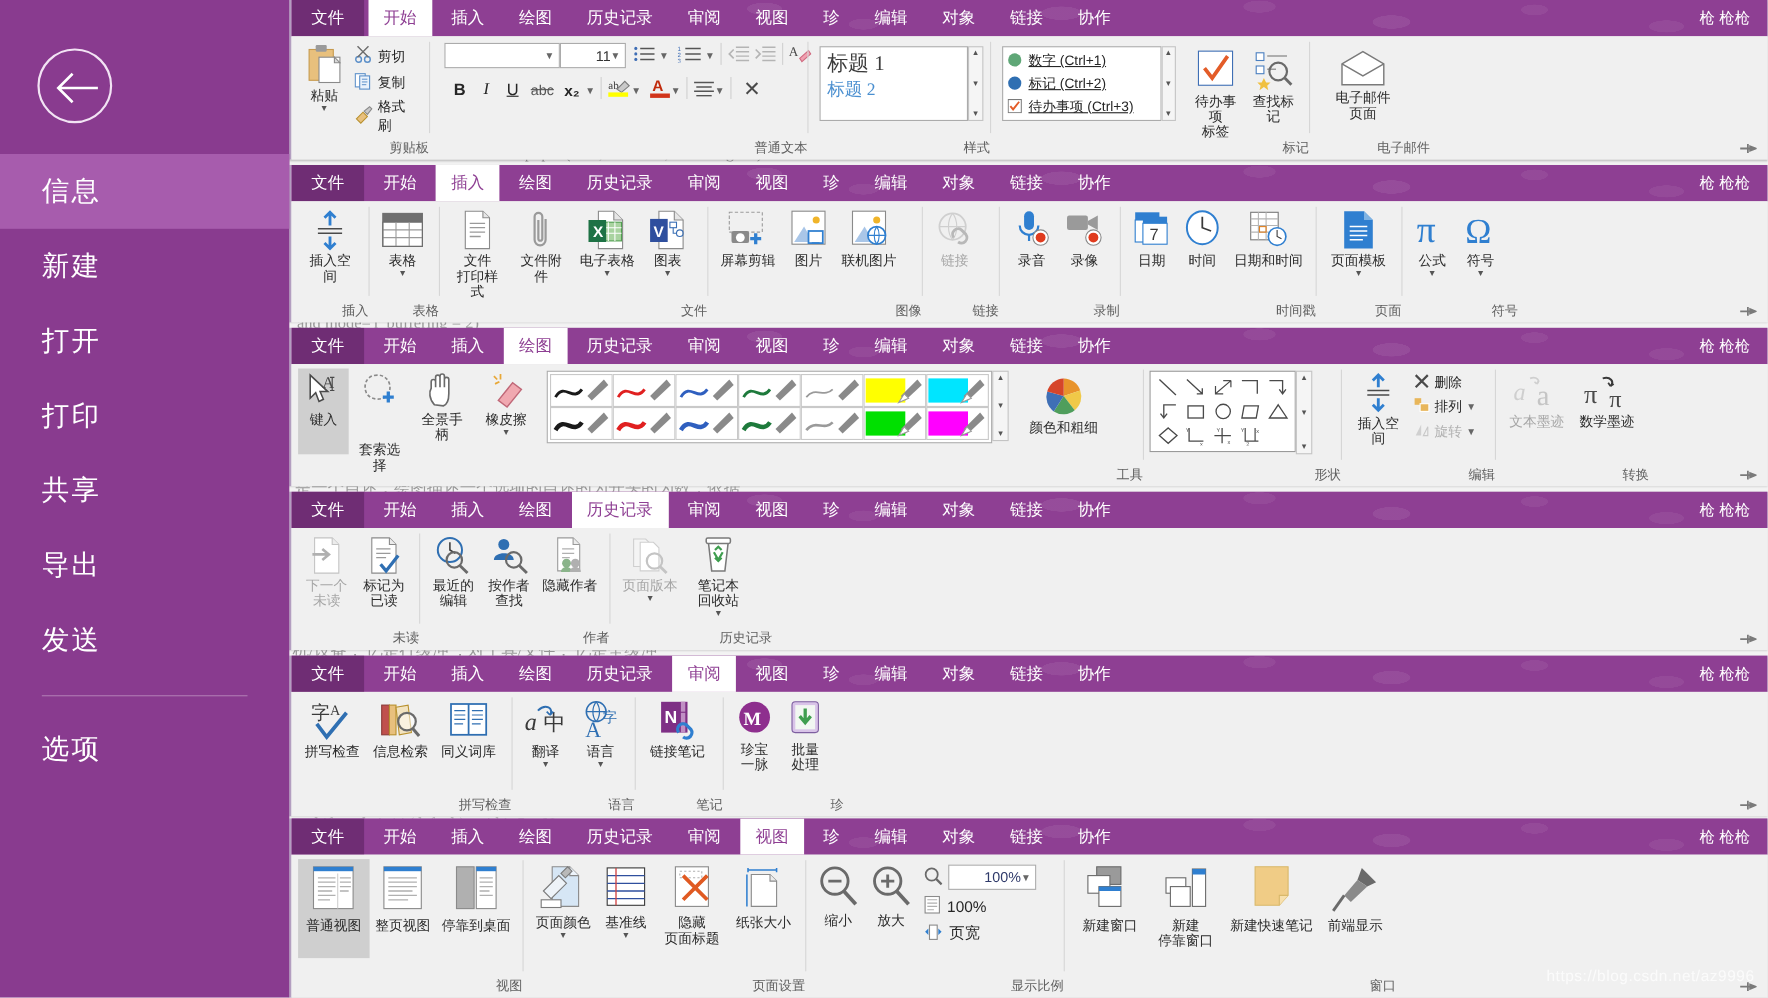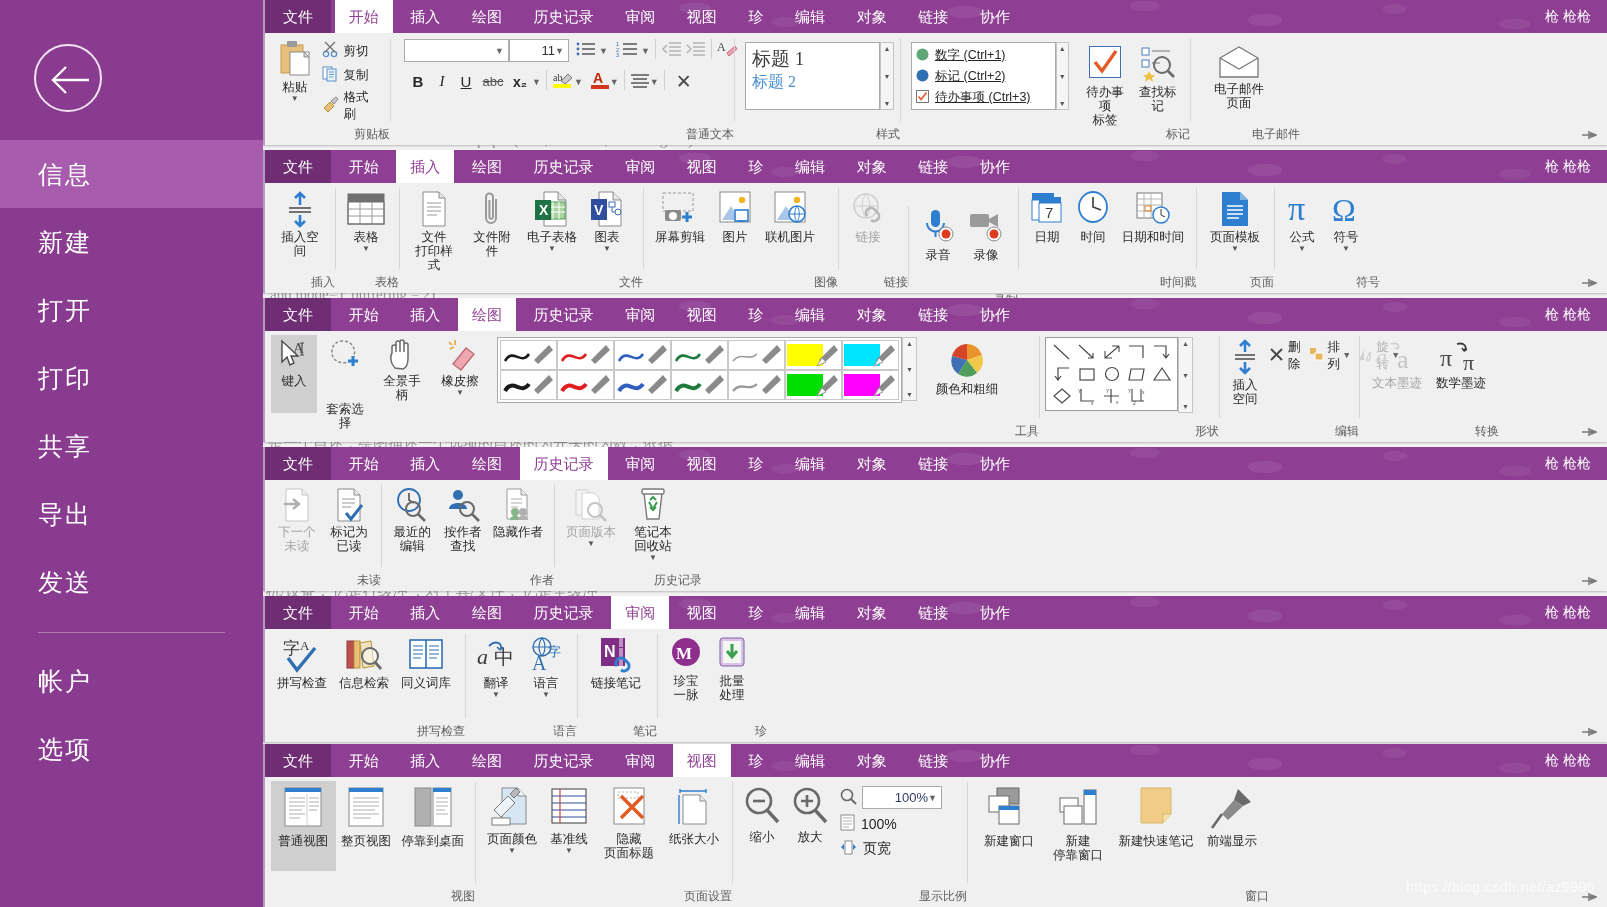--- a/index.html
+++ b/index.html
@@ -148,21 +148,20 @@
   </div>
   <div class="bs-items">
     <div class="bs-item active">信息</div>
     <div class="bs-item">新建</div>
     <div class="bs-item">打开</div>
     <div class="bs-item">打印</div>
     <div class="bs-item">共享</div>
     <div class="bs-item">导出</div>
     <div class="bs-item">发送</div>
     <div class="bs-sep"></div>
-    <div class="bs-item">帐户</div>
     <div class="bs-item">选项</div>
   </div>
 </div>
 
 <div class="ribbon-win" style="top:0; height:145px;">
   <div class="tabbar">
     <span class="tab file">文件</span>
     <span class="tab sel">开始</span>
     <span class="tab">插入</span>
     <span class="tab">绘图</span>
@@ -576,21 +575,21 @@
                 <path d="M5 16h24M17 4c5 6 5 18 0 24M17 4c-5 6-5 18 0 24" stroke="#cfcfcf" fill="none"></path>
                 <path d="M18 26 a5 5 0 0 1 7 -7 l4 4 a5 5 0 0 1 -7 7" stroke="#b8b8b8" stroke-width="2.6" fill="none"></path>
               </svg>
             </span>
             <span class="lbl dim">链接</span>
           </div>
         </div>
         <div class="group-label">链接</div>
       </div>
 
-      <div class="group" style="width:110px;margin-top:18px;">
+      <div class="group" style="width:110px;">
         <div class="g-items">
           <div class="btn" style="width:48px;">
             <span class="ico">
               <svg width="38" height="38" viewBox="0 0 38 38">
                 <rect x="12" y="2" width="9" height="17" rx="4.5" fill="#2f7fd0"></rect>
                 <path d="M8 15 a8.5 8.5 0 0 0 17 0" fill="none" stroke="#2f7fd0" stroke-width="2"></path>
                 <path d="M16.5 23v6" stroke="#2f7fd0" stroke-width="2"></path>
                 <circle cx="27" cy="26" r="7" fill="#fff" stroke="#8a8a8a"></circle>
                 <circle cx="27" cy="26" r="4.5" fill="#e03b1e"></circle>
               </svg>
@@ -950,21 +949,21 @@
           <div class="btn" style="width:56px;">
             <span class="ico">
               <svg width="30" height="38" viewBox="0 0 30 38">
                 <path d="M15 3 L15 14 M10 8 L15 3 L20 8" stroke="#2f7fd0" stroke-width="2.6" fill="none"></path>
                 <path d="M5 17h20M5 21h20" stroke="#4a4a4a" stroke-width="1.4"></path>
                 <path d="M15 35 L15 24 M10 30 L15 35 L20 30" stroke="#2f7fd0" stroke-width="2.6" fill="none"></path>
               </svg>
             </span>
             <span class="lbl">插入空间</span>
           </div>
-          <div style="display:flex;flex-direction:row;padding-top:2px;font-family:Liberation Mono, monospace;">
+          <div style="display:flex;flex-direction:column;padding-top:2px;">
             <div class="hbtn">
               <span><svg width="15" height="15" viewBox="0 0 15 15">
                     <path d="M2 2 L13 13 M13 2 L2 13" stroke="#4a4a4a" stroke-width="2"></path>
                   </svg></span>
               <span>删除</span>
             </div>
             <div class="hbtn">
               <span><svg width="15" height="15" viewBox="0 0 15 15">
                     <rect x="1" y="1" width="6" height="6" fill="#e8b65a"></rect>
                     <rect x="6" y="6" width="8" height="7" fill="#e8b65a" stroke="#fff"></rect>

